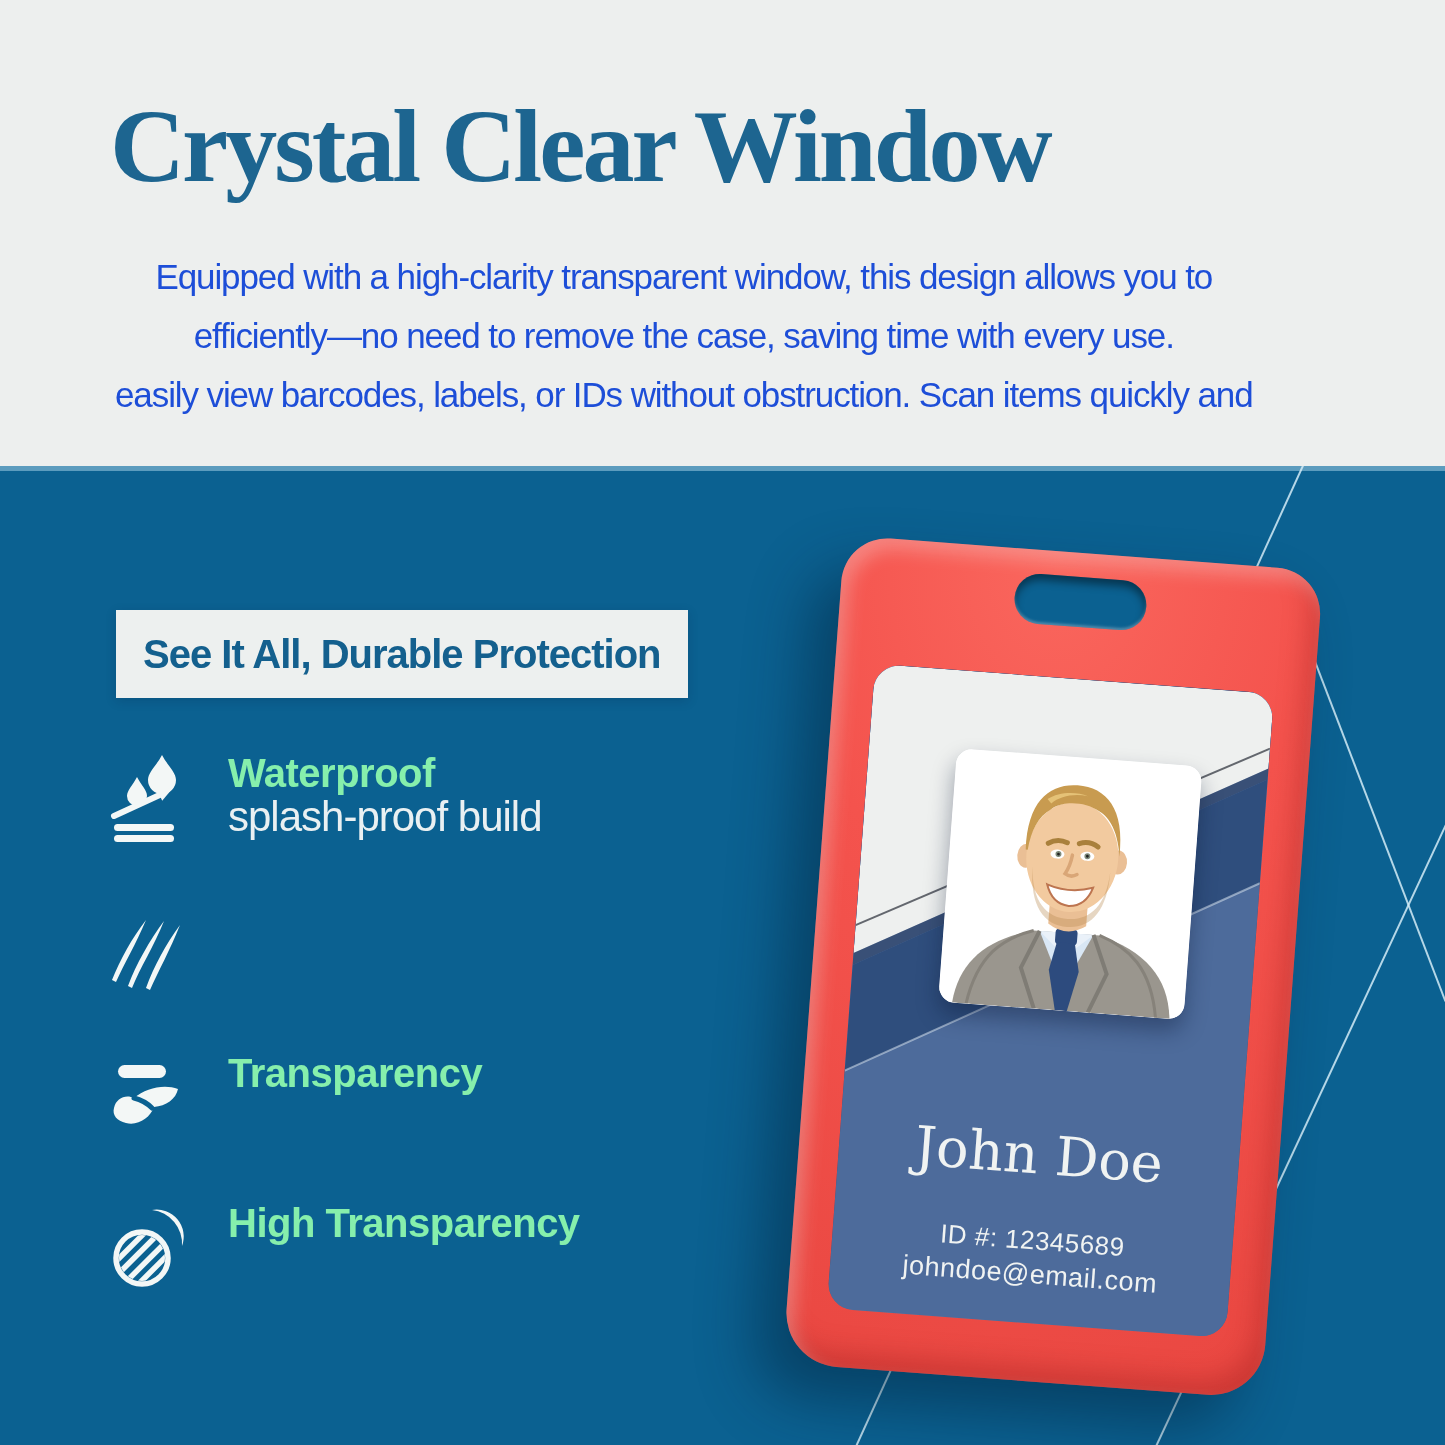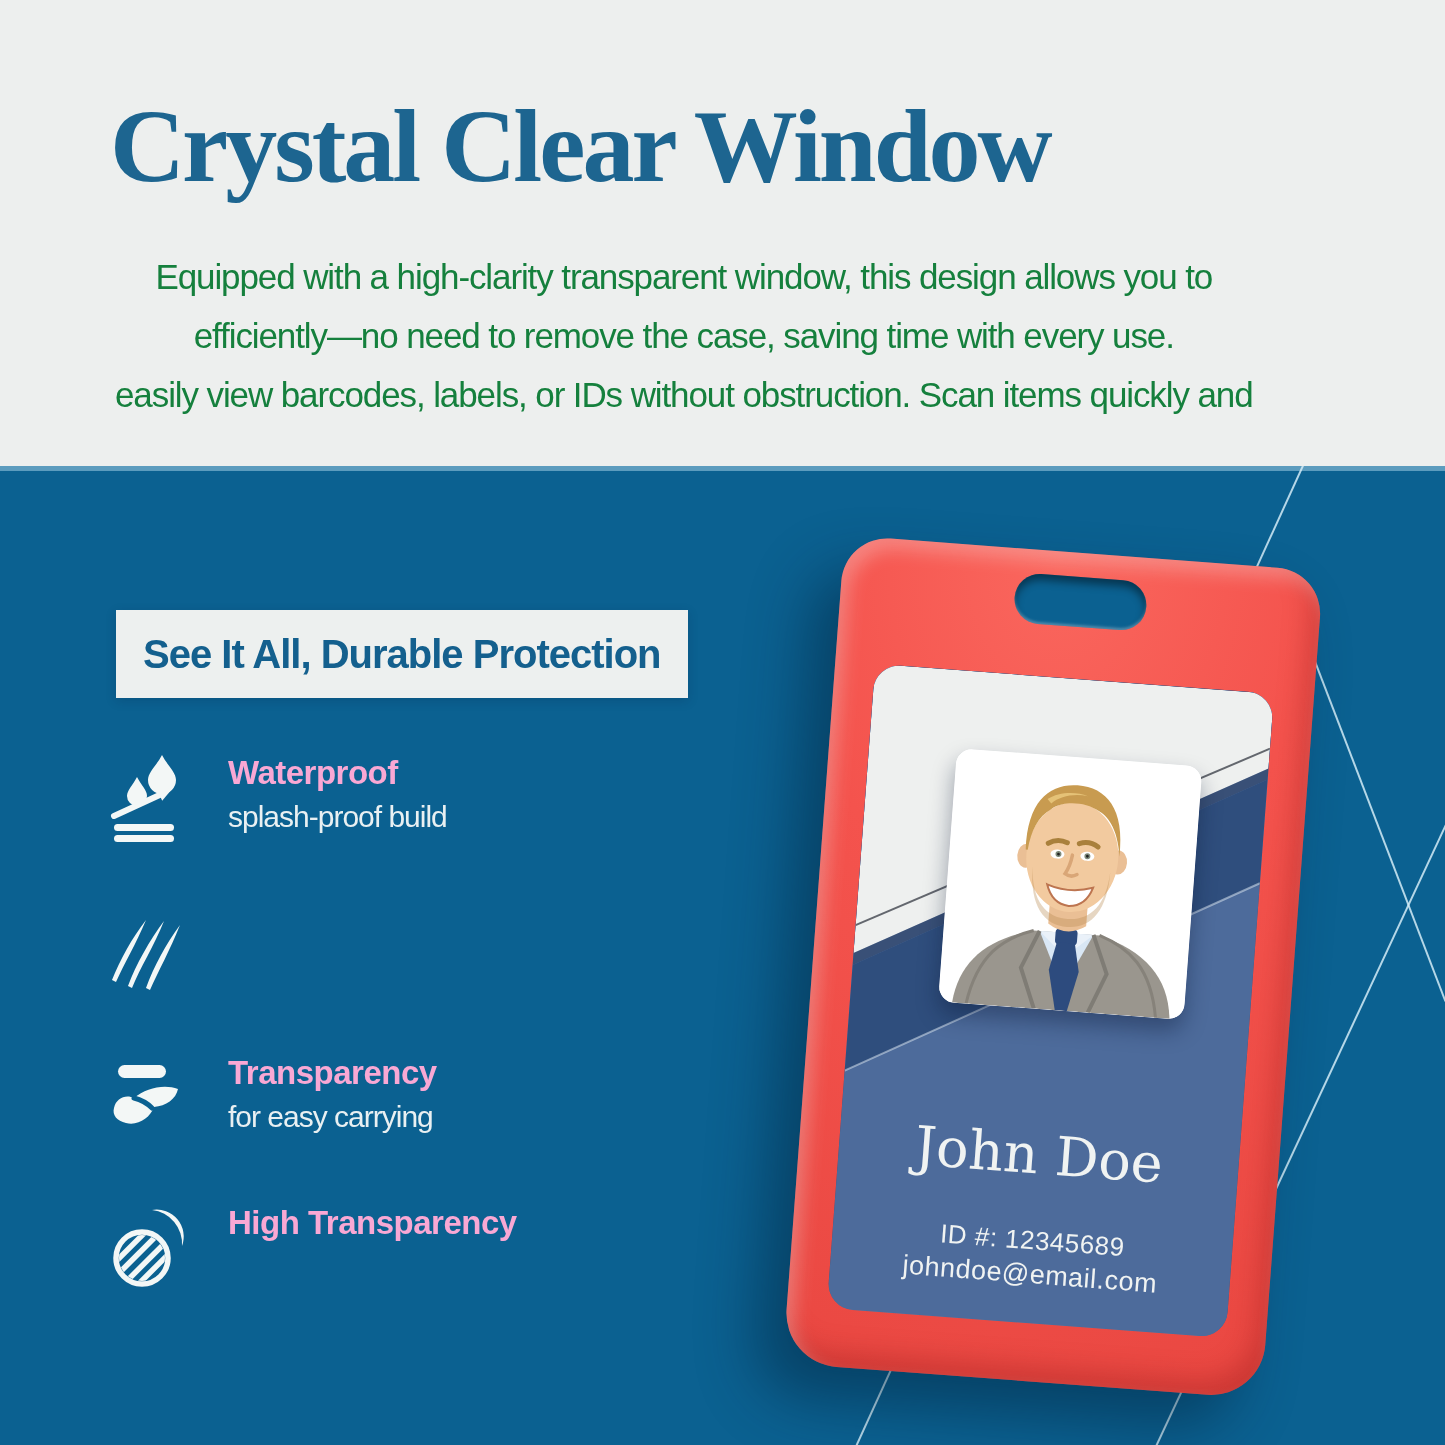--- a/index.html
+++ b/index.html
@@ -4,21 +4,21 @@
 <style>
   html,body{margin:0;padding:0;background:#777;}
   .page{position:relative;width:1445px;height:1445px;overflow:hidden;
         font-family:"Liberation Sans","DejaVu Sans",sans-serif;background:#edefee;}
 
   
   .top-section{position:absolute;left:0;top:4px;width:1336px;height:466px;background:#edefee;text-align:center;}
   .page-title{position:absolute;left:110px;top:82px;margin:0;
               font-family:"Liberation Serif","DejaVu Serif",serif;font-weight:700;
               font-size:104px;letter-spacing:-3px;color:#1d6590;white-space:nowrap;}
-  .intro{position:absolute;left:115px;top:243px;color:#15803d;
+  .intro{position:absolute;left:115px;top:243px;color:#1d4ed8;
          font-size:35px;letter-spacing:-1.1px;line-height:59px;}
   .intro span{display:block;white-space:nowrap;}
 
   
   .bottom-section{position:absolute;left:0;top:466px;width:1445px;height:1260px;
                   background:#0b6191;overflow:hidden;}
   .bottom-section::before{content:"";position:absolute;left:0;top:0;width:100%;height:5px;
                   background:rgba(160,205,228,.55);}
 
   
@@ -32,22 +32,22 @@
              display:inline-flex;align-items:center;padding:0 27px;
              background:#edf0ef;box-shadow:0 3px 10px rgba(0,30,60,.18);}
   .label-box span{font-size:40px;font-weight:bold;letter-spacing:-1px;color:#14608e;white-space:nowrap;}
 
   
   .features{position:absolute;left:106px;top:284px;margin:0;padding:0;list-style:none;z-index:2;}
   .feature{display:flex;align-items:flex-start;height:150px;}
   .feature .ic{flex:0 0 84px;width:84px;height:92px;margin-top:2px;}
   .feature .ic svg{width:84px;height:92px;display:block;}
   .feature .txt{margin-left:38px;}
-  .f-title{font-size:33px;font-weight:bold;letter-spacing:-0.5px;line-height:46px;color:#f9a8d4;white-space:nowrap;}
-  .f-sub{font-size:30px;letter-spacing:-1px;line-height:42px;margin-top:0;color:#e9f0f2;white-space:nowrap;}
+  .f-title{font-size:40px;font-weight:bold;letter-spacing:-0.5px;line-height:46px;color:#86efac;white-space:nowrap;}
+  .f-sub{font-size:42px;letter-spacing:-1px;line-height:42px;margin-top:0;color:#e9f0f2;white-space:nowrap;}
 
   
   .badge{position:absolute;left:813px;top:86px;width:480px;height:830px;z-index:3;
          transform:rotate(4.3deg);transform-origin:50% 50%;
          border-radius:46px 46px 54px 54px;
          background:radial-gradient(130% 110% at 45% 0%,#fa675e 0%,#f4534d 42%,#e94741 100%);
          box-shadow:-28px 34px 60px rgba(2,28,52,.45),
                     inset 8px 10px 18px rgba(255,255,255,.28),
                     inset -10px -14px 26px rgba(150,25,25,.35);}
   .slot{position:absolute;left:50%;top:24px;transform:translateX(-50%);
@@ -124,21 +124,20 @@
           <svg viewBox="0 0 84 92">
             <g fill="#f3f7f6">
               <rect x="12" y="13" width="48" height="13" rx="6.5"></rect>
               <path d="M8 56 C10 46 20 42 28 46 C40 36 58 32 72 37 C70 47 60 54 48 55 C44 66 32 74 20 71 C11 69 6 63 8 56 Z"></path>
             </g>
             <path d="M28 46 C36 48 42 52 46 56" stroke="#0b6191" stroke-width="5" fill="none" stroke-linecap="round"></path>
           </svg>
         </span>
         <span class="txt">
           <span class="f-title">Transparency</span><br>
-          <span class="f-sub">for easy carrying</span>
         </span>
       </li>
 
       <li class="feature">
         <span class="ic">
           <svg viewBox="0 0 84 92">
             <defs>
                 <clipPath id="lensClip">
                   <circle cx="36" cy="56" r="23"></circle>
                 </clipPath>

